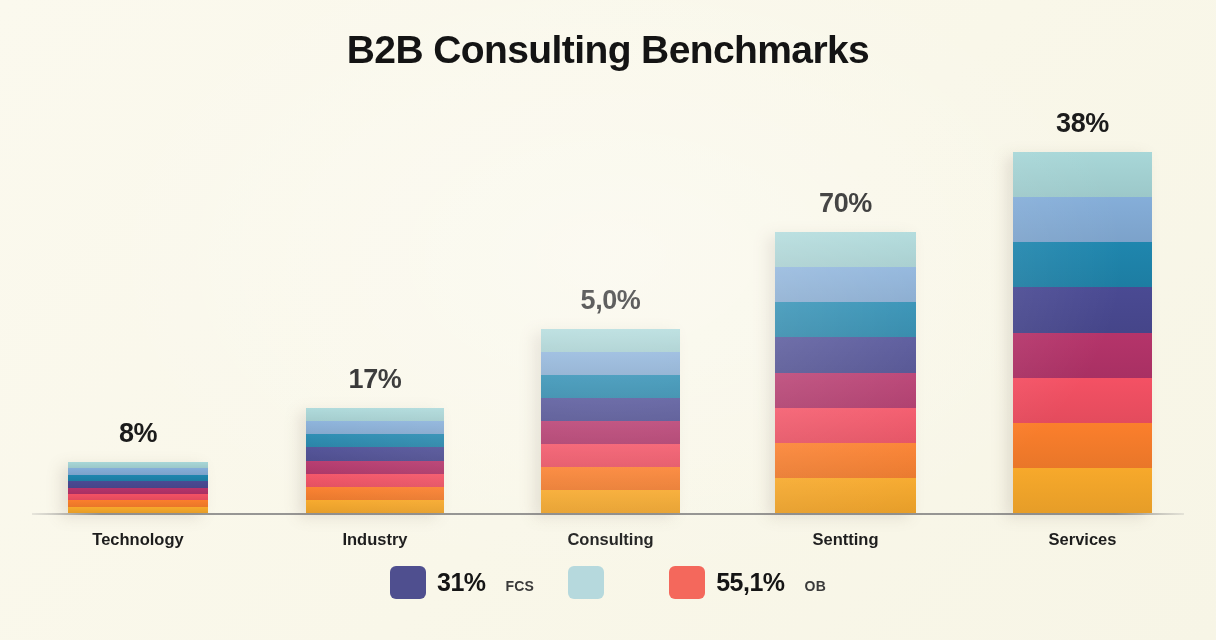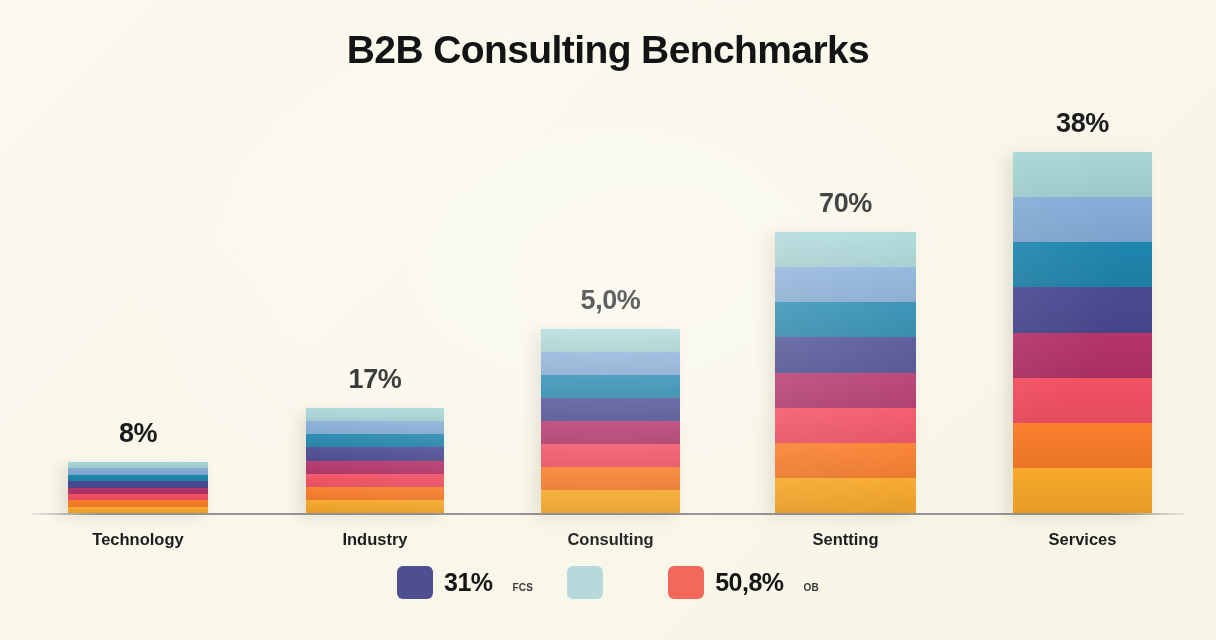--- a/index.html
+++ b/index.html
@@ -133,21 +133,21 @@
     align-items: baseline;
     gap: 20px;
   }
   .legend-value {
     font-size: 25px;
     font-weight: bold;
     color: #151515;
     letter-spacing: -0.5px;
   }
   .legend-sub {
-    font-size: 10px;
+    font-size: 14px;
     font-weight: bold;
     color: #3a3a3a;
     letter-spacing: 0.2px;
   }
 </style>
 </head>
 <body>
 
 <div id="chart-root">
 
@@ -245,19 +245,19 @@
     <div class="legend-item">
       <span class="legend-swatch" style="background: rgb(182, 217, 221);"></span>
       <span class="legend-text">
         <span class="legend-value"></span>
         <span class="legend-sub"></span>
       </span>
     </div>
     <div class="legend-item">
       <span class="legend-swatch" style="background: rgb(244, 104, 92);"></span>
       <span class="legend-text">
-        <span class="legend-value">50,8%</span>
+        <span class="legend-value">55,1%</span>
         <span class="legend-sub">OB</span>
       </span>
     </div>
   </div>
 
 </div>
 
 </body></html>

